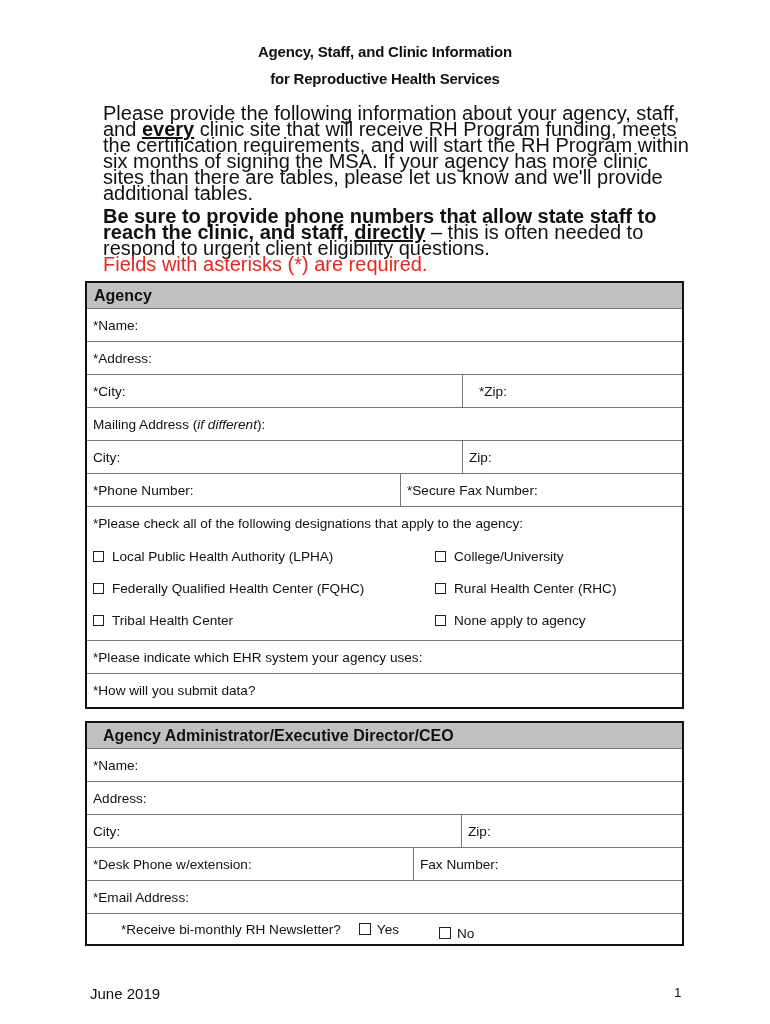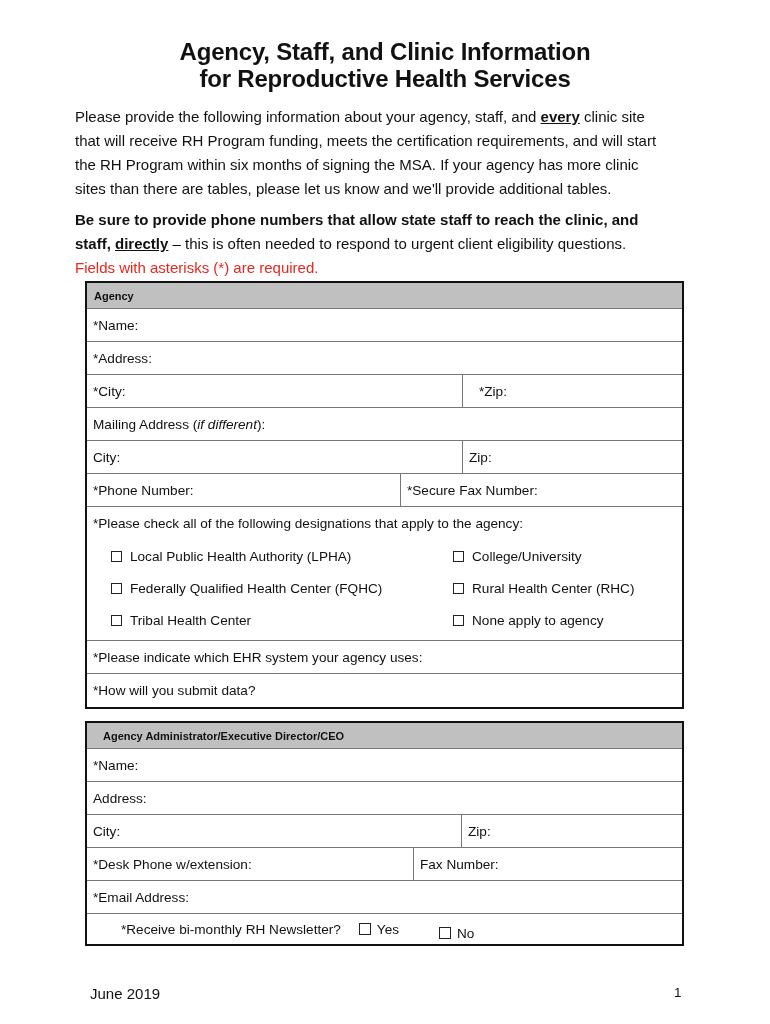--- a/index.html
+++ b/index.html
@@ -2,54 +2,54 @@
 <html><head>
 <meta charset="utf-8">
 <style>
   html, body { margin: 0; padding: 0; background: #ffffff; }
   body {
     width: 770px; height: 1024px; position: relative; overflow: hidden;
     font-family: "Liberation Sans", sans-serif; color: #111;
   }
   .title {
     position: absolute; left: 0; top: 38px; width: 770px; text-align: center;
-    font-weight: bold; font-size: 24px; line-height: 27px; color: #111;
+    font-weight: bold; font-size: 15px; line-height: 27px; color: #111;
     font-stretch: condensed; letter-spacing: -0.2px;
   }
   .intro {
-    position: absolute; left: 75px; top: 105px; width: 590px;
-    font-size: 15px; line-height: 24px; color: #111;
+    position: absolute; left: 103px; top: 105px; width: 590px;
+    font-size: 20px; line-height: 16px; color: #111;
   }
   .intro p { margin: 0; }
   .intro .p2 { margin-top: 7px; }
   .b { font-weight: bold; }
   .u { text-decoration: underline; }
   .red { color: #e8261e; }
 
   .tbl {
     position: absolute; left: 85px; width: 599px;
     border: 2px solid #111; border-top-width: 2px; box-sizing: border-box;
     font-size: 13.6px;
   }
   .tbl .hdr {
     background: #c0c0c0; height: 26px; border-bottom: 1px solid #777;
-    font-weight: bold; font-size: 11px; line-height: 26px; padding-left: 7px;
+    font-weight: bold; font-size: 16px; line-height: 26px; padding-left: 7px;
     box-sizing: border-box;
   }
   .row {
     display: flex; border-bottom: 1px solid #777; box-sizing: border-box;
     height: 33px; align-items: center;
   }
   .row:last-child { border-bottom: none; }
   .cell { padding-left: 6px; height: 100%; display: flex; align-items: center; box-sizing: border-box; }
   .cell.div { border-left: 1px solid #777; }
   .row.tall { height: auto; display: block; padding: 0; }
   .row.tall .lead { height: 33px; line-height: 33px; padding-left: 6px; }
   .chkgrid { display: grid; grid-template-columns: 342px 1fr; row-gap: 0; padding-bottom: 4px; }
-  .chk { display: flex; align-items: center; height: 32px; padding-left: 24px; }
+  .chk { display: flex; align-items: center; height: 32px; padding-left: 6px; }
   .box {
     width: 11px; height: 11px; border: 1px solid #222; margin-right: 8px;
     display: inline-block; box-sizing: border-box; background: #fff;
   }
   .footer-l { position: absolute; left: 90px; top: 985px; font-size: 15px; }
   .footer-r { position: absolute; left: 674px; top: 985px; font-size: 13.5px; }
   .inline-chk { display: inline-flex; align-items: center; margin-left: 18px; }
   .inline-chk .box { margin-right: 6px; }
   .i { font-style: italic; }
 </style>

